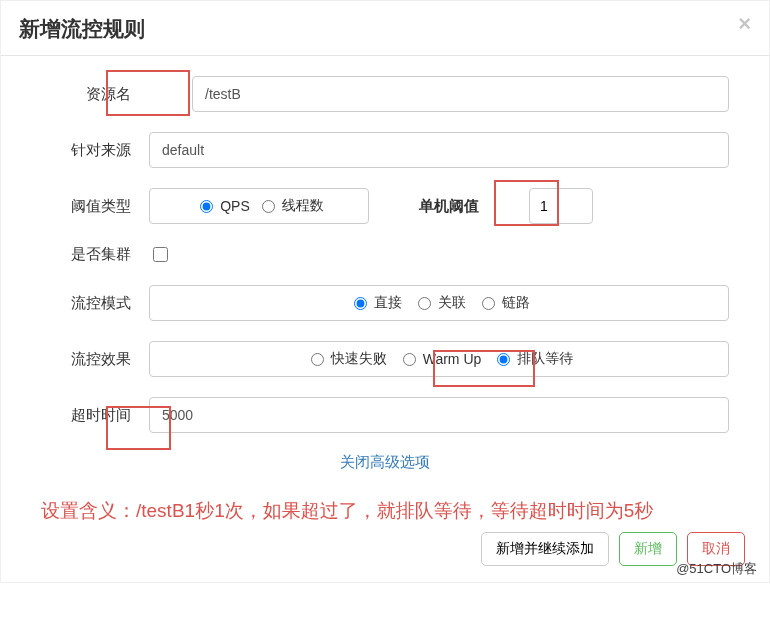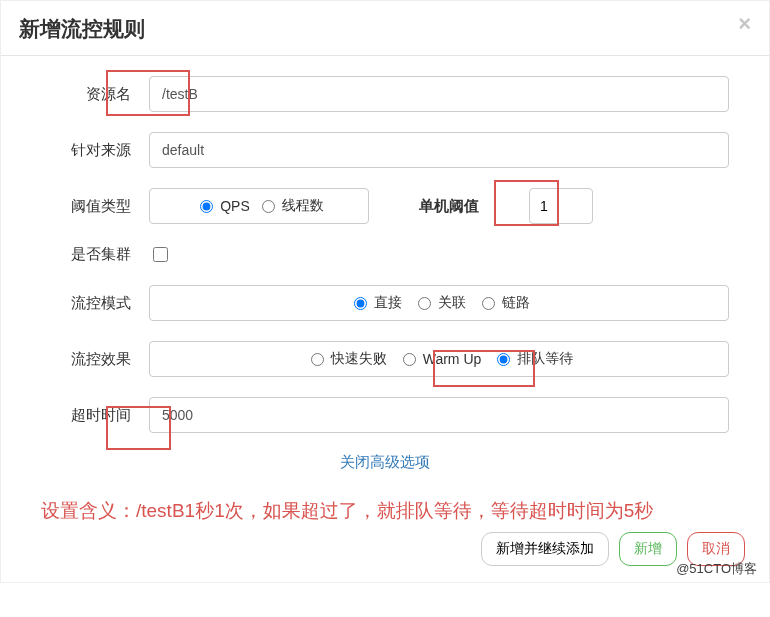--- a/index.html
+++ b/index.html
@@ -113,21 +113,21 @@
   }
   .modal-footer {
     display: flex;
     justify-content: flex-end;
     gap: 10px;
     padding: 0 24px;
   }
   .btn {
     height: 34px;
     padding: 0 14px;
-    border-radius: 11px;
+    border-radius: 5px;
     border: 1px solid #ccc;
     background: #fff;
     font-size: 14px;
     cursor: pointer;
   }
   .btn-add { color:#5cb85c; border-color:#5cb85c;}
   .btn-cancel { color:#d9534f; border-color:#d9534f;}
   
   .hl-box {
     position: absolute;
@@ -150,21 +150,21 @@
   <div class="modal-header">
     <span class="modal-title">新增流控规则</span>
     <span class="close-x">×</span>
   </div>
 
   <div class="modal-body" style="position:relative;">
 
     <div class="form-row">
       <div class="form-label">资源名</div>
       <div class="form-content">
-        <input class="form-control" style="flex: 1 1 0%;" value="/testB">
+        <input class="form-control" style="flex: 1 1 0%; margin-left: 43px;" value="/testB">
       </div>
     </div>
 
     <div class="form-row">
       <div class="form-label">针对来源</div>
       <div class="form-content">
         <input class="form-control" style="flex: 1 1 0%;" value="default">
       </div>
     </div>
 

